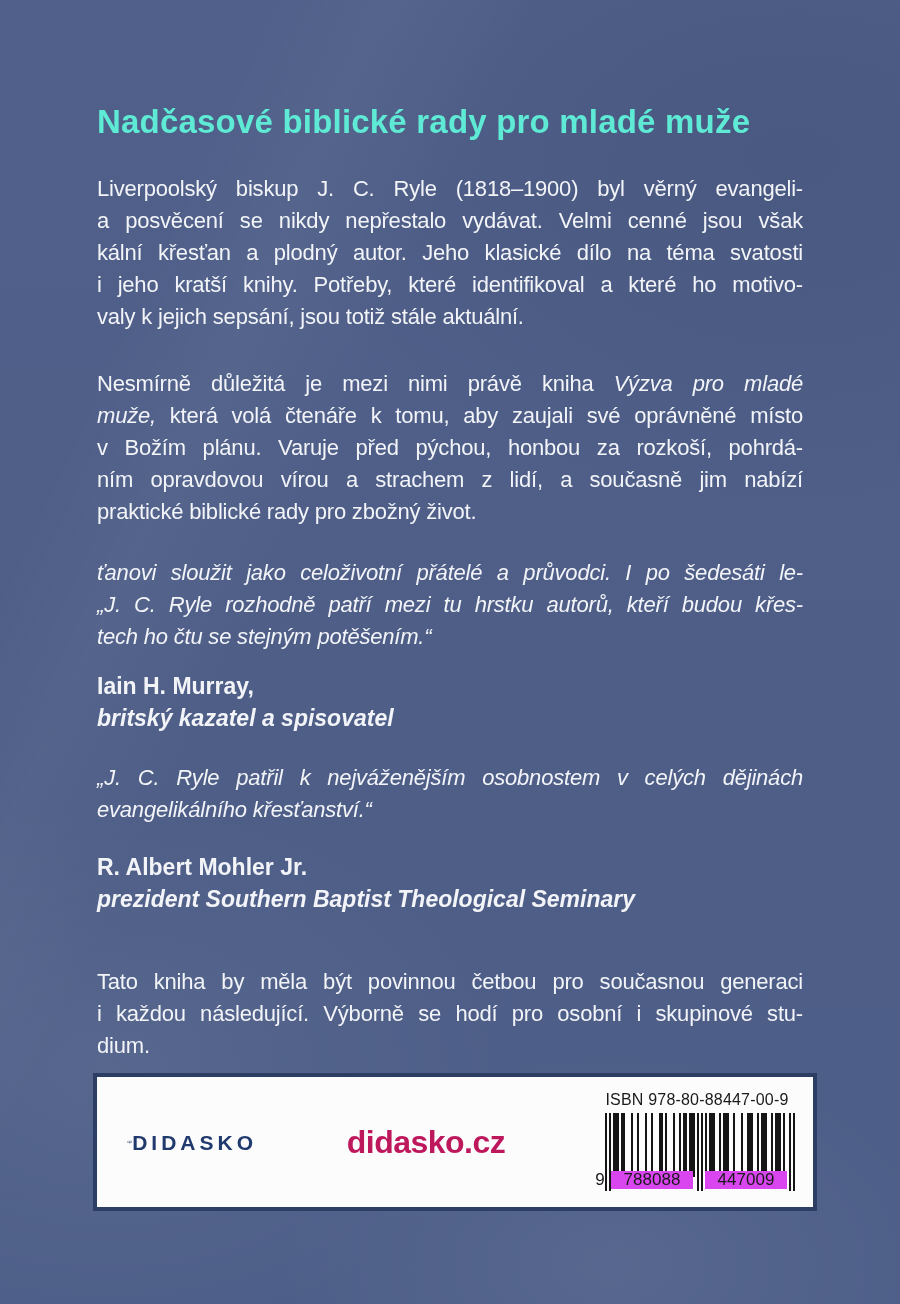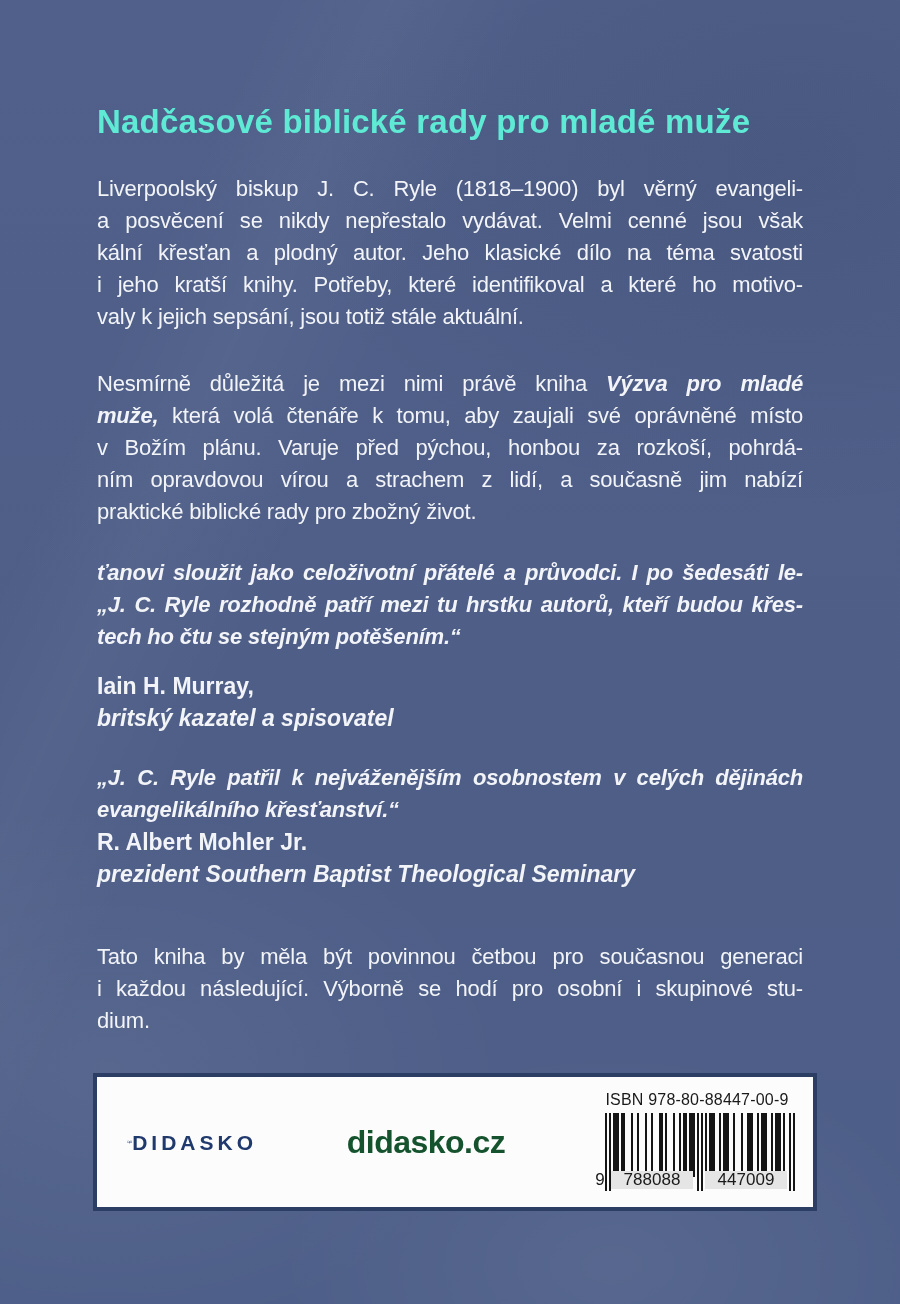--- a/index.html
+++ b/index.html
@@ -15,58 +15,58 @@
       linear-gradient(180deg,#50608a 0%,#4e5e87 55%,#4d5e88 100%);
   }
   .content{position:absolute;left:97px;top:0;width:706px;color:#f2f4f8;}
   h1.headline{
     margin:100px 0 0;font-size:33px;line-height:44px;font-weight:bold;color:#5eead4;
     letter-spacing:0.2px;white-space:nowrap;
   }
   .block{margin:0;}
   .line{font-size:22px;line-height:32px;white-space:nowrap;letter-spacing:-0.2px;}
   .j{text-align:justify;text-align-last:justify;}
-  .it{font-style:italic;font-weight:bold;}
+  .it{font-style:italic;}
   .name{font-size:23px;line-height:32px;font-weight:bold;white-space:nowrap;}
   .role{font-size:23px;line-height:32px;font-weight:bold;font-style:italic;white-space:nowrap;}
   .mt-para1{margin-top:29px;}
   .mt-para2{margin-top:35px;}
   .mt-quote1{margin-top:29px;}
   .mt-attr1{margin-top:17px;}
   .mt-quote2{margin-top:28px;}
-  .mt-attr2{margin-top:0;}
+  .mt-attr2{margin-top:25px;}
   .mt-para3{margin-top:51px;}
 
   
   .pubbar{
     position:absolute;left:93px;top:1073px;width:724px;height:138px;box-sizing:border-box;
     background:#fcfcfc;border:4px solid #2d3e64;
     display:flex;align-items:center;justify-content:space-between;
     padding:0 14px 0 30px;
   }
   .logo{display:flex;flex-direction:row;align-items:center;width:130px;flex:none;}
   .logotext{
     font-weight:bold;color:#203a6e;font-size:21px;letter-spacing:4px;margin-top:1px;
     font-family:"Liberation Sans",sans-serif;
   }
   .site{
-    font-weight:bold;color:#14532d;font-size:32px;letter-spacing:-0.5px;
+    font-weight:bold;color:#be185d;font-size:32px;letter-spacing:-0.5px;
     font-family:"Liberation Sans",sans-serif;
   }
   .barcode{position:relative;width:204px;height:102px;flex:none;color:#1a1a1a;}
   .isbn{
     position:absolute;top:0;left:0;width:100%;text-align:center;
     font-size:16px;line-height:18px;letter-spacing:0.2px;white-space:nowrap;
   }
   .bars{position:absolute;left:10px;top:22px;display:flex;}
   .bar{flex:none;width:2px;height:64px;background:#151515;}
   .bar.g{height:78px;}
   .bdigit{
     position:absolute;top:80px;font-size:17px;line-height:18px;
-    background:#e5e5e5;text-align:center;
+    background:#d946ef;text-align:center;
   }
   .d-lead{left:-2px;width:14px;background:transparent;}
   .d-left{left:16px;width:82px;}
   .d-right{left:110px;width:82px;}
 </style>
 </head>
 <body>
 
 <main class="content">
 

